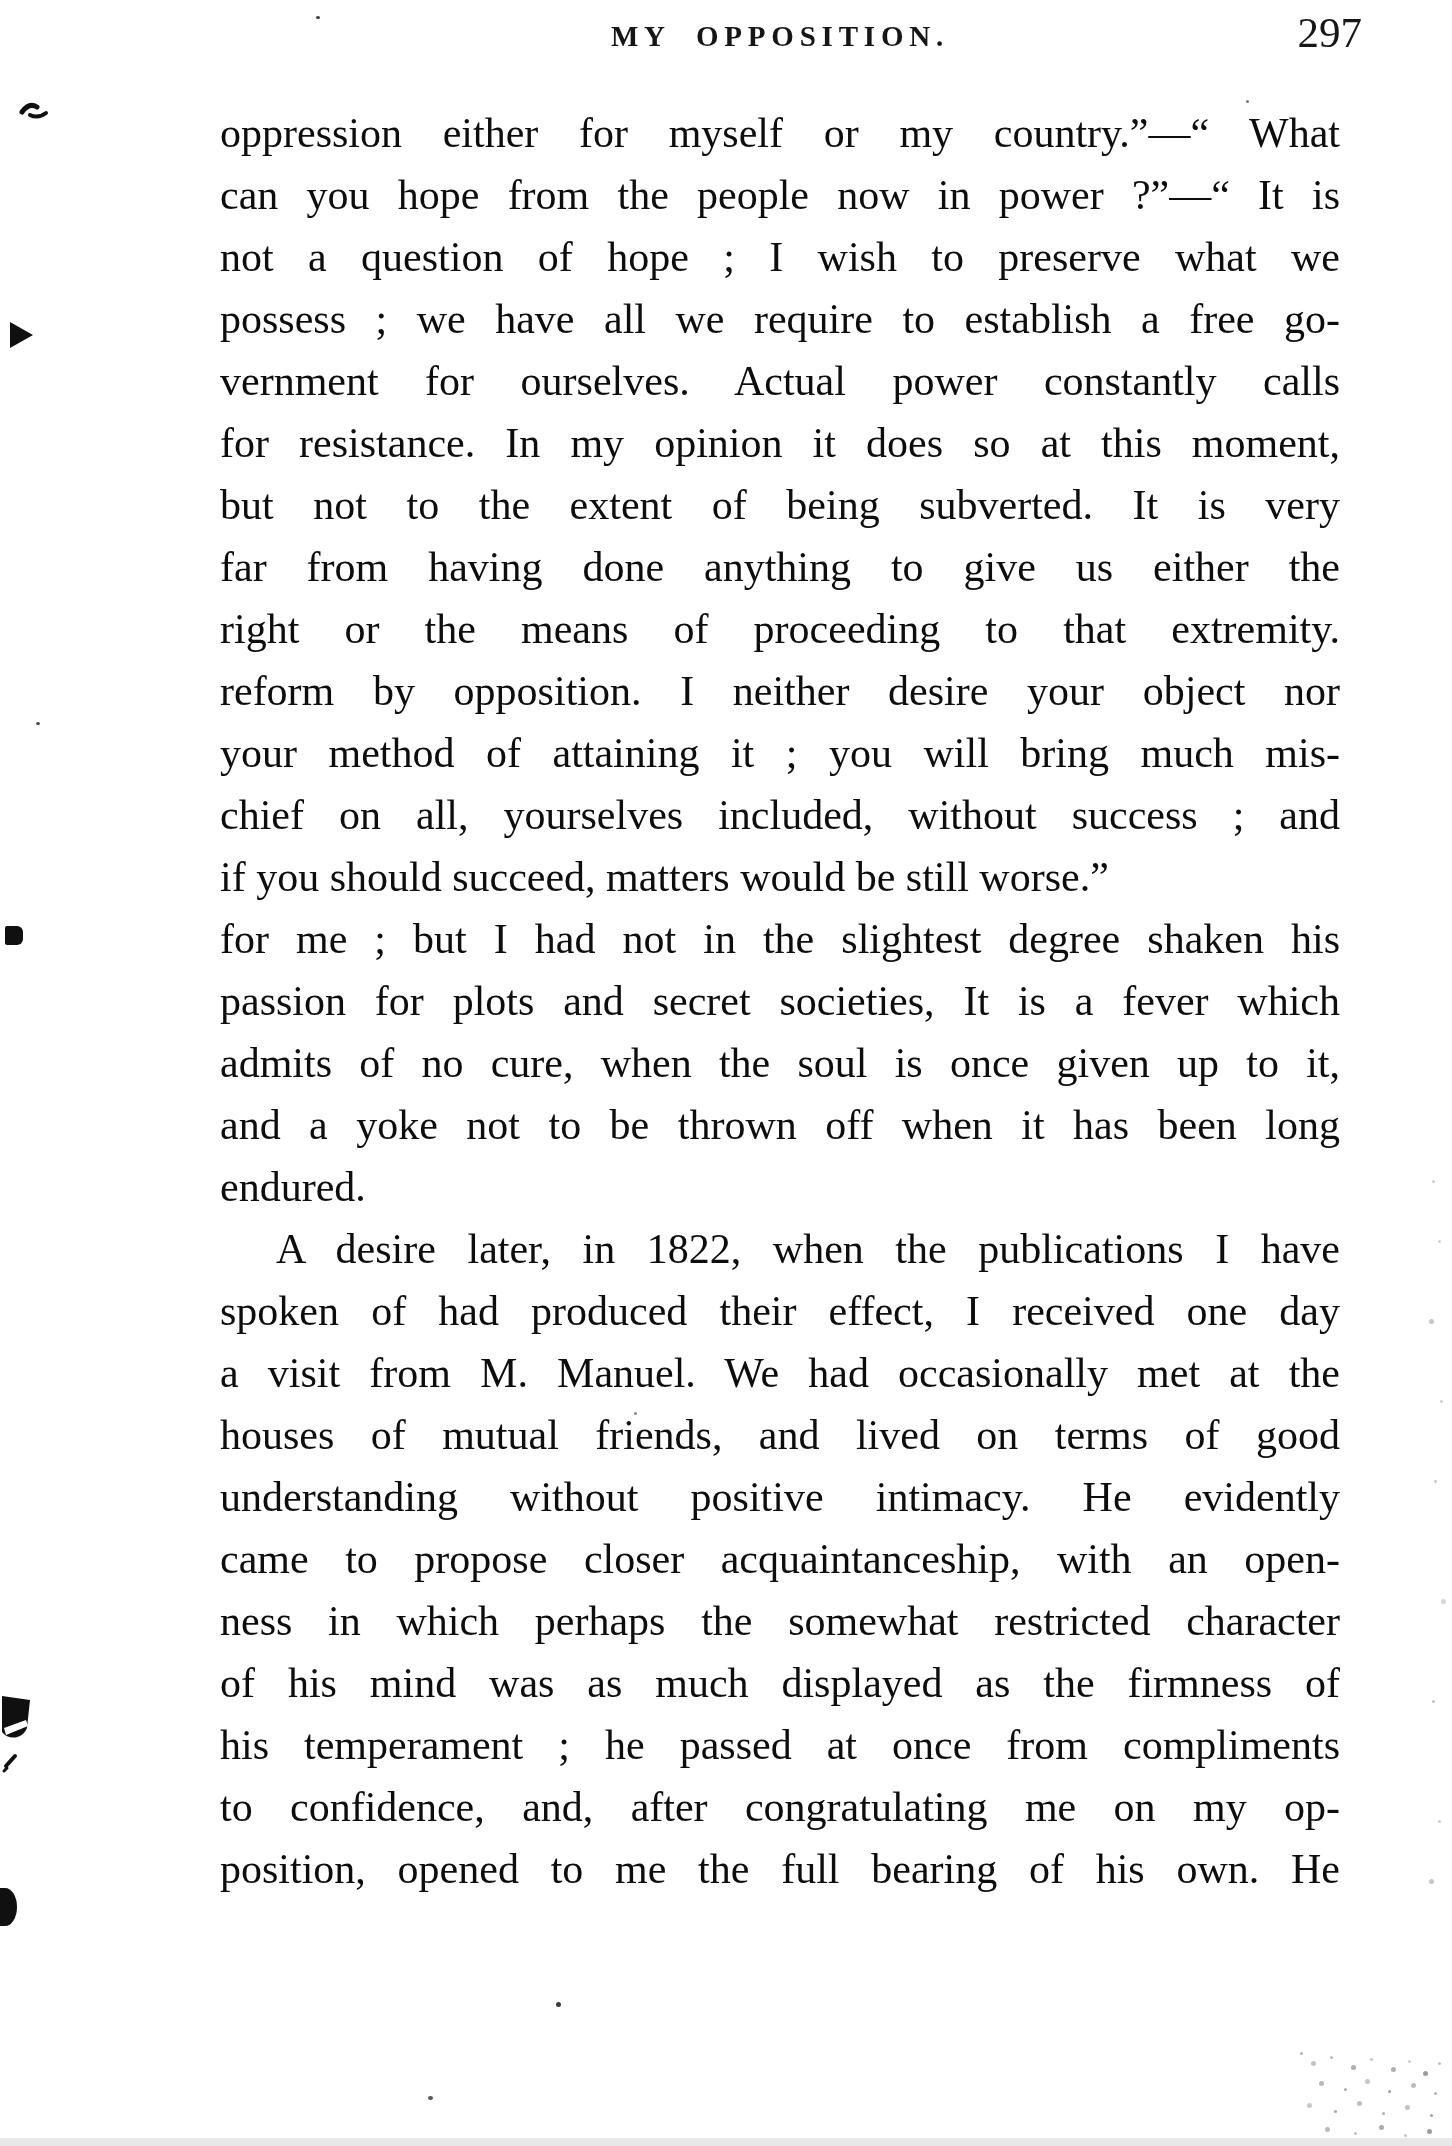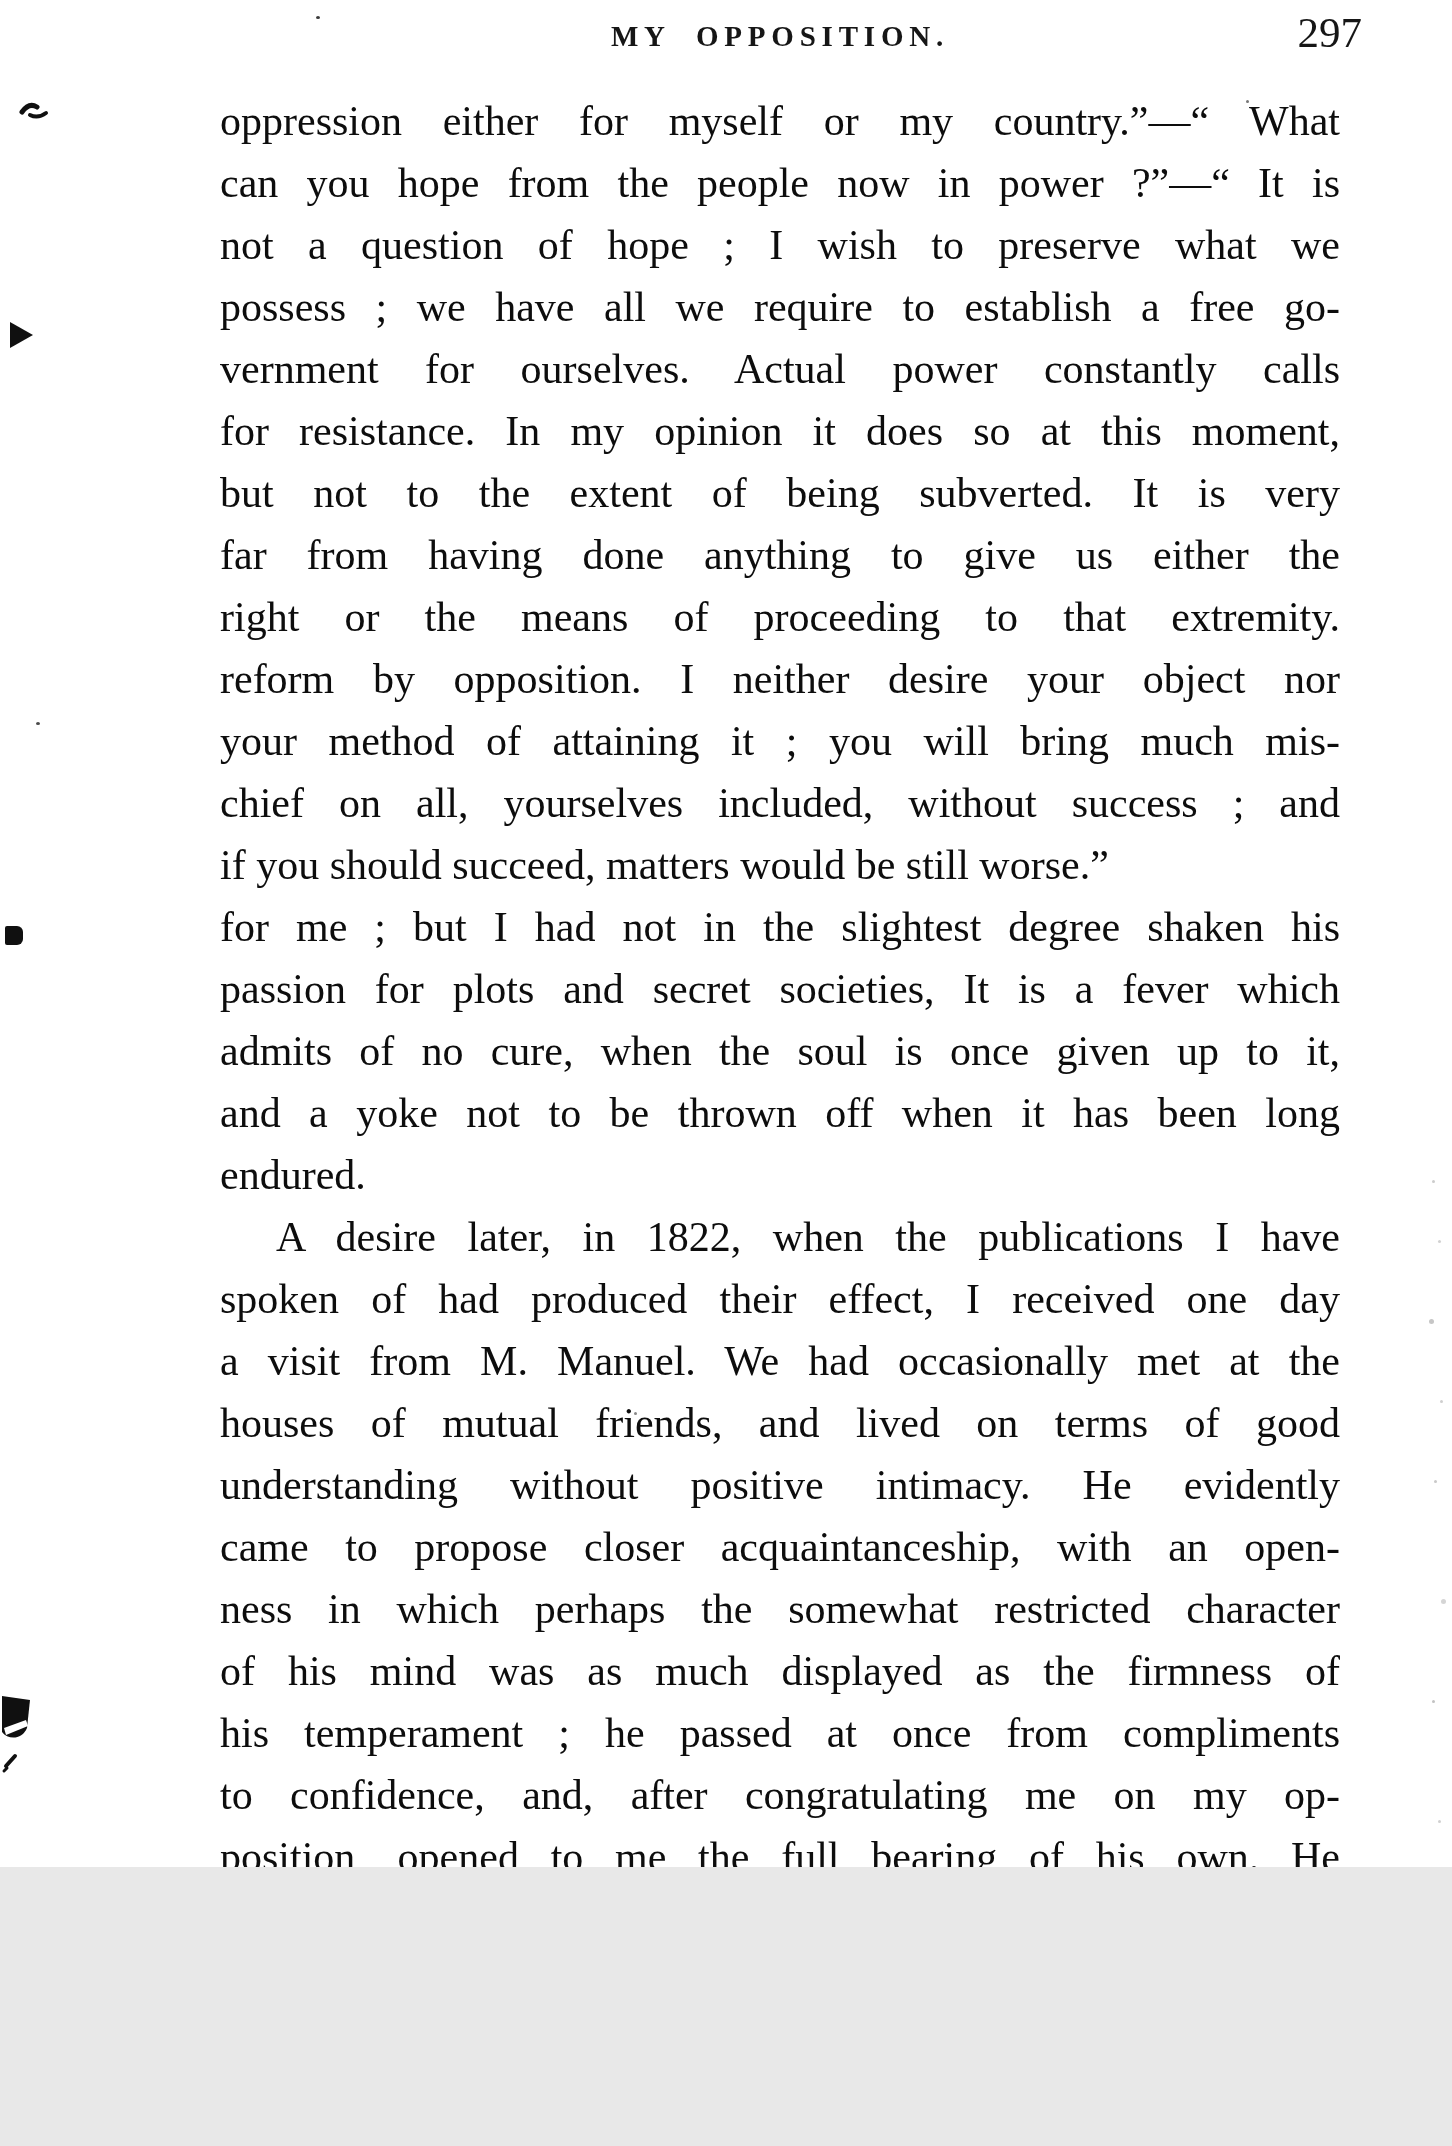--- a/index.html
+++ b/index.html
@@ -1,18 +1,18 @@
 <!DOCTYPE html>
 <html><head>
 <meta charset="utf-8">
 <style>
   html,body{margin:0;padding:0;background:#e8e8e8;}
   .page{
     position:relative;
-    width:1452px;height:1867px;
+    width:1452px;height:2138px;
     margin:0 auto;
     background:#ffffff;
     font-family:"Liberation Serif","DejaVu Serif",serif;
     color:#0d0d0d;
     overflow:hidden;
   }
   
   .header-title{
     position:absolute;top:20px;left:220px;width:1120px;
     text-align:center;
@@ -23,21 +23,21 @@
     color:#161616;
   }
   .page-number{
     position:absolute;top:8px;left:1262px;width:100px;
     font-size:43px;
     text-align:right;
     color:#161616;
   }
   
   .body-text{
-    position:absolute;top:90px;left:220px;width:1120px;
+    position:absolute;top:102px;left:220px;width:1120px;
   }
   .line{
     font-size:42px;
     line-height:62px;
     height:62px;
     text-align:justify;
     text-align-last:justify;
     white-space:normal;
     overflow:visible;
   }

